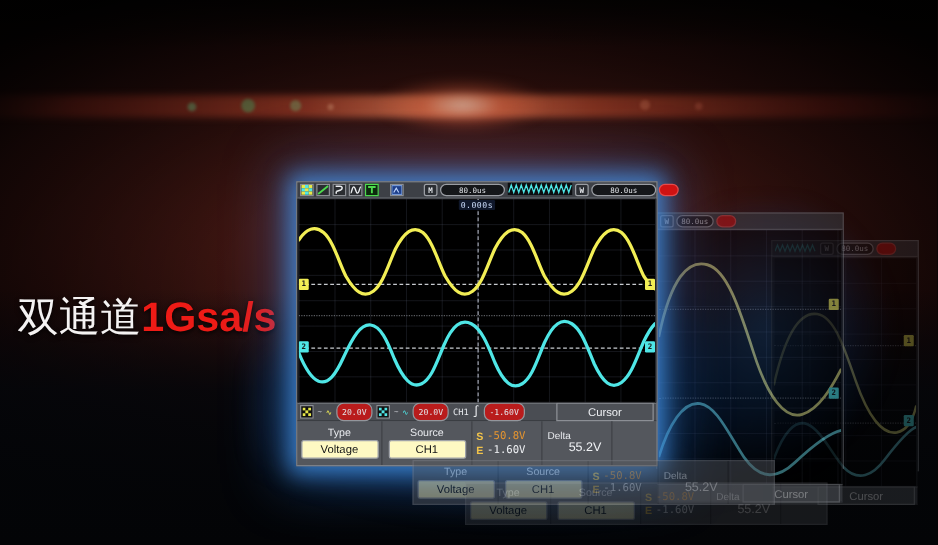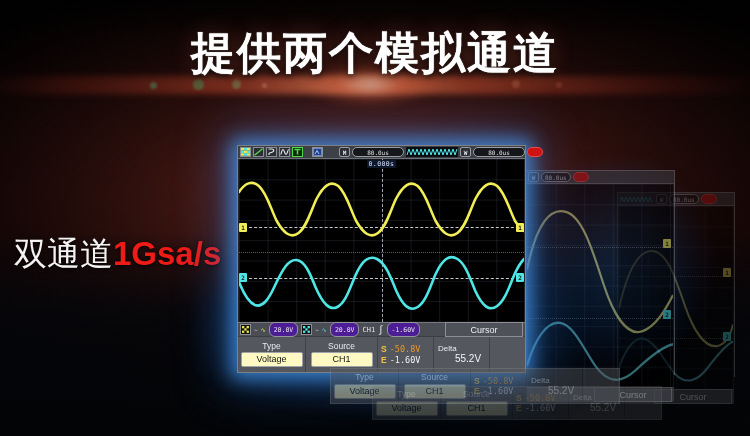--- a/index.html
+++ b/index.html
@@ -121,21 +121,21 @@
     position:absolute;left:50%;transform:translateX(-50%);top:1px;
     background:#0f172a;color:#cfe0ff;font-size:6.5px;padding:0 2px;border-radius:1px;
     font-family:"DejaVu Sans Mono","Liberation Mono",monospace;letter-spacing:.4px;
   }
 
   .statusbar{
     height:15px;background:#4a4d53;border-top:1px solid #76797f;border-bottom:1px solid #3a3d42;
     display:flex;align-items:center;gap:3px;padding:0 2px;box-sizing:border-box;
   }
   .chip{
-    height:15px;border:1px solid #93969c;background:#4c1d95;border-radius:6px;
+    height:15px;border:1px solid #93969c;background:#b91c1c;border-radius:6px;
     display:flex;align-items:center;justify-content:center;color:#e4e7eb;
     font-size:6.5px;padding:0 4px;box-sizing:border-box;
     font-family:"DejaVu Sans Mono","Liberation Mono",monospace;flex:0 0 auto;
   }
   .chmark{width:9px;height:9px;border:1px solid #8b8e94;background:#111;font-size:5px;color:#ddd;display:flex;align-items:center;justify-content:center;flex:0 0 auto;}
   .mini{font-size:6px;color:#c9ccd2;flex:0 0 auto;font-family:"DejaVu Sans Mono","Liberation Mono",monospace;}
   .mini.y{color:#f2ee55;}
   .mini.c{color:#4fe6e6;}
   .cursor-cell{
     margin-left:auto;height:13px;min-width:76px;border:1px solid #8c8f95;background:#4e5157;
@@ -195,21 +195,20 @@
   <div class="flare-core"></div>
   <div class="flare-dot" style="left:150px;top:82px;width:7px;height:7px;background:rgba(120,210,140,.55);"></div>
   <div class="flare-dot" style="left:193px;top:79px;width:11px;height:11px;background:rgba(90,220,130,.45);"></div>
   <div class="flare-dot" style="left:232px;top:80px;width:9px;height:9px;background:rgba(140,235,150,.40);"></div>
   <div class="flare-dot" style="left:262px;top:83px;width:5px;height:5px;background:rgba(255,180,140,.45);"></div>
   <div class="flare-dot" style="left:512px;top:80px;width:8px;height:8px;background:rgba(255,150,110,.35);"></div>
   <div class="flare-dot" style="left:556px;top:82px;width:6px;height:6px;background:rgba(255,130,100,.30);"></div>
   <div class="bg-vign"></div>
   <div class="bg-bottom"></div>
 
-  <div class="title">提供两个模拟通道</div>
 
   <div class="left-claim">
     <span class="cn">双通道</span><span class="hl">1Gsa/s</span>
   </div>
 
   <div class="blue-haze"></div>
   <div class="blue-haze2"></div>
 
   <div class="scope ghost ghost-b">
     <div class="topbar">

